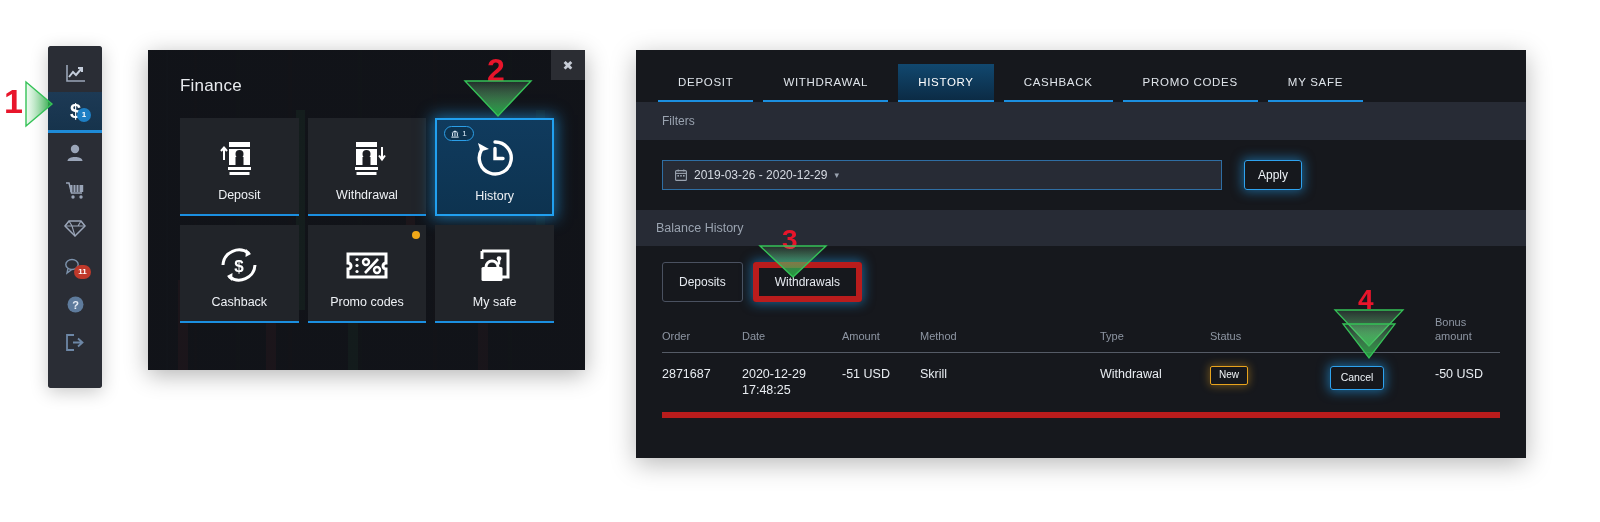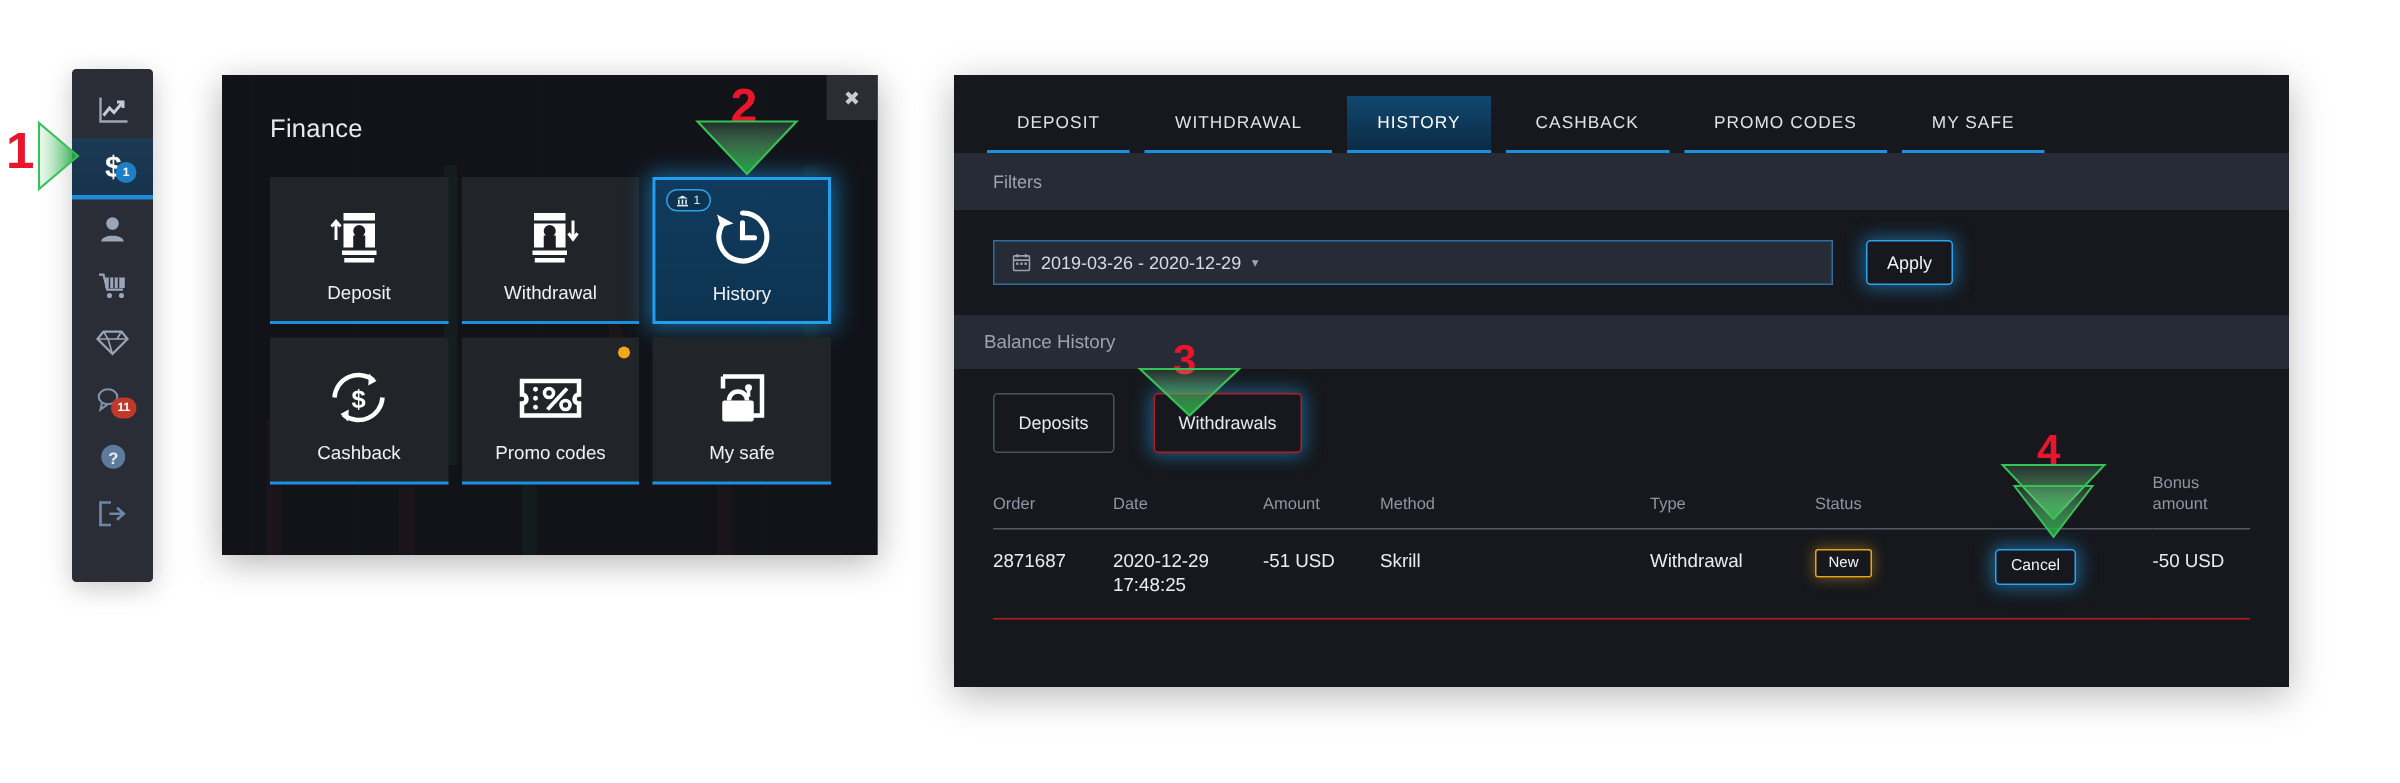--- a/index.html
+++ b/index.html
@@ -189,37 +189,36 @@
     color:#9aa3b0; font-size:12.5px;
   }
   .seg-row { padding:16px 26px 0 26px; display:flex; gap:10px; }
   .seg {
     height:40px; padding:0 16px;
     background:transparent; border:1px solid #4a5160; border-radius:3px;
     color:#e6eaf0; font-size:12px;
     display:flex; align-items:center; justify-content:center; cursor:pointer;
   }
   .seg.active {
-    border:1px solid #b91c1c;
+    border:6px solid #b91c1c;
     box-shadow:0 0 11px 2px rgba(33,160,240,0.5);
-    margin-left:16px;
   }
   .tbl { width:100%; padding:0 26px; margin-top:14px; }
   .tbl table { width:100%; border-collapse:collapse; }
   .tbl th {
     text-align:left; font-weight:normal;
     color:#8e96a3; font-size:11px; padding:0 0 8px 0;
     vertical-align:bottom; line-height:1.25;
   }
   .tbl thead tr { border-bottom:1px solid #555b66; }
   .tbl td {
     color:#e8ecf1; font-size:12.5px;
     padding:13px 0 13px 0;
     vertical-align:top; line-height:1.35;
-    border-bottom:1px solid #b91c1c;
+    border-bottom:6px solid #b91c1c;
     margin-left:12px;
   }
   .c-order{width:80px;} .c-date{width:100px;} .c-amount{width:78px;}
   .c-method{width:180px;} .c-type{width:110px;} .c-status{width:120px;}
   .c-action{width:105px;} .c-bonus{width:auto;}
   .chip {
     display:inline-flex; align-items:center; justify-content:center;
     height:19px; padding:0 8px; border-radius:2px;
     font-size:10px; line-height:1;
   }

